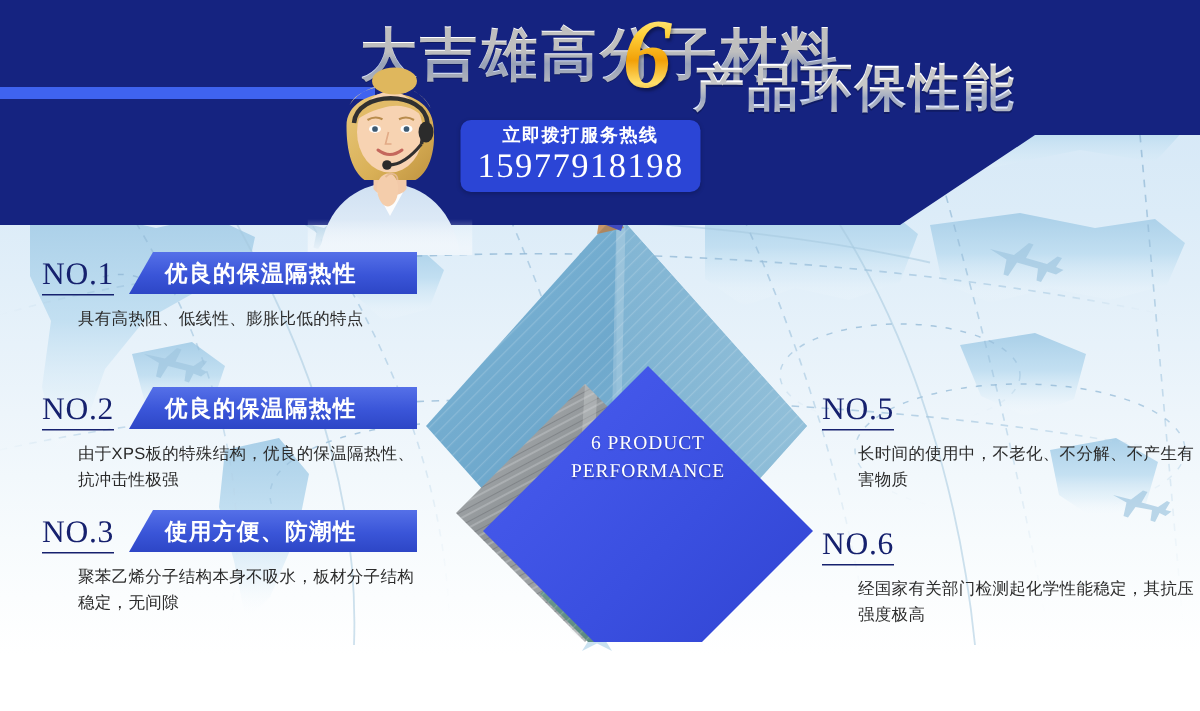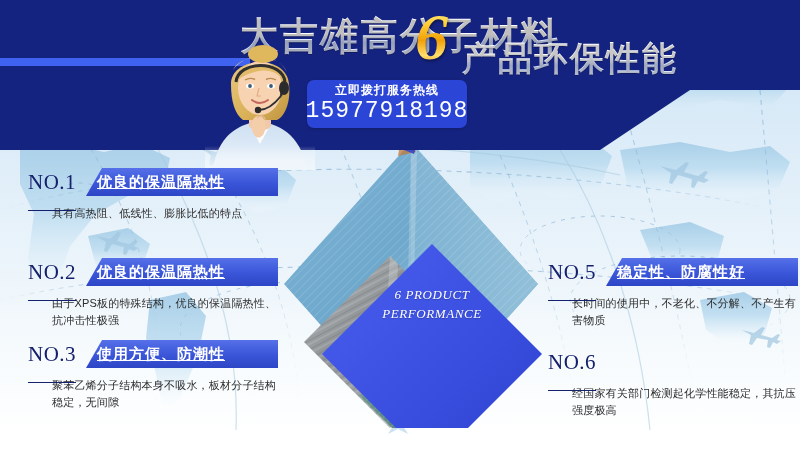--- a/index.html
+++ b/index.html
@@ -63,63 +63,63 @@
 
   
   .hotline{
     position:absolute;left:290px;top:80px;width:160px;height:48px;
     background:#2b45d6;border-radius:7px;
     box-shadow:0 1px 3px rgba(0,0,0,.2);
     display:flex;flex-direction:column;align-items:center;justify-content:center;margin-left:17px;
   }
   .hotline-label{color:#ffffff;font-size:12px;font-weight:bold;letter-spacing:1px;line-height:1;}
   .hotline-number{
-    color:#ffffff;font-family:Liberation Mono, monospace;
+    color:#ffffff;font-family:Liberation Serif, serif;
     font-size:23px;letter-spacing:1px;line-height:1.15;margin-top:2px;
   }
 
   
   .feature{position:absolute;width:250px;}
   .feature-head{position:relative;height:30px;}
   .feature-no{
     position:absolute;left:0;top:2px;
     font-family:"Liberation Serif","DejaVu Serif",serif;
     font-size:21px;color:#16216e;letter-spacing:.5px;
-    border-bottom:1.5px solid #16216e;padding-bottom:15px;
+    border-bottom:1.5px solid #16216e;padding-bottom:1px;
   }
   .feature-bar{
     position:absolute;left:58px;top:0;height:28px;width:192px;
     background:linear-gradient(180deg,#5570e8 0%,#3a55d8 55%,#2d46c6 100%);
     clip-path:polygon(16px 0, 192px 0, 192px 28px, 0 28px);
     display:flex;align-items:center;
   }
   .feature-bar span{
     color:#ffffff;font-size:15px;font-weight:bold;letter-spacing:1px;
-    margin-left:11px;white-space:nowrap;text-decoration:underline;
+    margin-left:24px;white-space:nowrap;
   }
   .feature-desc{
     margin-top:7px;color:#2b2b2b;font-size:11px;line-height:1.55;
     width:232px;letter-spacing:.2px;margin-left:24px;
   }
 
   #f1{left:28px;top:168px;}
   #f2{left:28px;top:258px;}
   #f3{left:28px;top:340px;}
   #f4{left:548px;top:168px;}
   #f5{left:548px;top:258px;}
   #f6{left:548px;top:348px;}
 
   
   .centre{position:absolute;left:280px;top:138px;width:262px;height:290px;}
   .centre svg{display:block;}
   .centre-text{
     position:absolute;left:86px;top:148px;width:132px;
     text-align:center;color:#ffffff;
     font-family:"Liberation Serif","DejaVu Serif",serif;
-    font-style:italic;font-size:13px;line-height:1.45;letter-spacing:.6px;
+    font-size:13px;line-height:1.45;letter-spacing:.6px;
     text-shadow:0 1px 1px rgba(0,0,0,.25);
   }
 </style>
 </head>
 <body>
 
 <div id="banner">
 
   <div class="bg-layer">
     <svg viewBox="0 0 800 474" preserveAspectRatio="none">
@@ -351,23 +351,20 @@
         <span>使用方便、防潮性</span>
       </div>
     </div>
     <div class="feature-desc">聚苯乙烯分子结构本身不吸水，板材分子结构稳定，无间隙</div>
   </div>
 
 
   <div class="feature" id="f5">
     <div class="feature-head">
       <div class="feature-no">NO.5</div>
-      <div class="feature-bar">
-        <span>稳定性、防腐性好</span>
-      </div>
     </div>
     <div class="feature-desc">长时间的使用中，不老化、不分解、不产生有害物质</div>
   </div>
 
   <div class="feature" id="f6">
     <div class="feature-head">
       <div class="feature-no">NO.6</div>
     </div>
     <div class="feature-desc">经国家有关部门检测起化学性能稳定，其抗压强度极高</div>
   </div>

